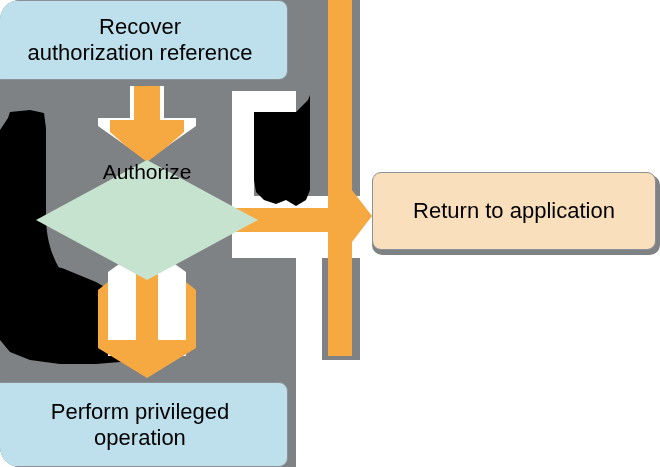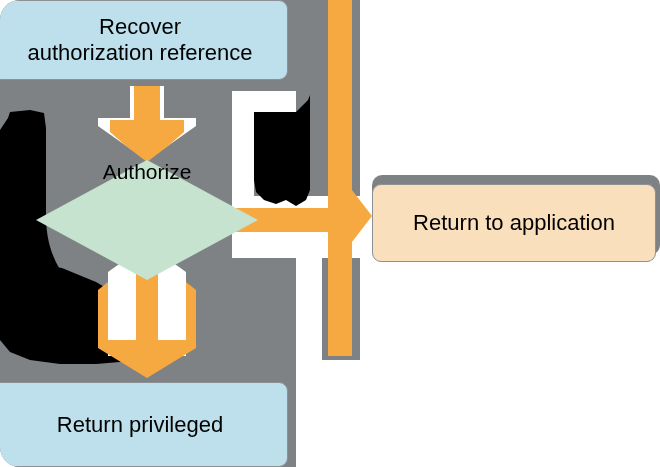--- a/index.html
+++ b/index.html
@@ -146,21 +146,22 @@
     </div>
   </div>
 
   <div class="diamond-wrap t-21" style="left:36px; top:160px; width:222px; height:120px;">
     <div class="diamond-shape"></div>
     <span class="diamond-label">Authorize</span>
   </div>
 
   <div class="node node-box box-blue t-22" style="left:-8px; top:382px; width:296px; height:85px; border-bottom-left-radius:0; border-bottom-right-radius:9px;">
     <div>
-      <div>Return privileged</div>
+      <div>Perform privileged</div>
+      <div>operation</div>
     </div>
   </div>
 
-  <div class="node node-box box-peach t-22" style="left:372px; top:184px; width:284px; height:78px;">
+  <div class="node node-box box-peach t-22" style="left:372px; top:172px; width:284px; height:78px;">
     <span>Return to application</span>
   </div>
 
 </div>
 
 </body></html>

